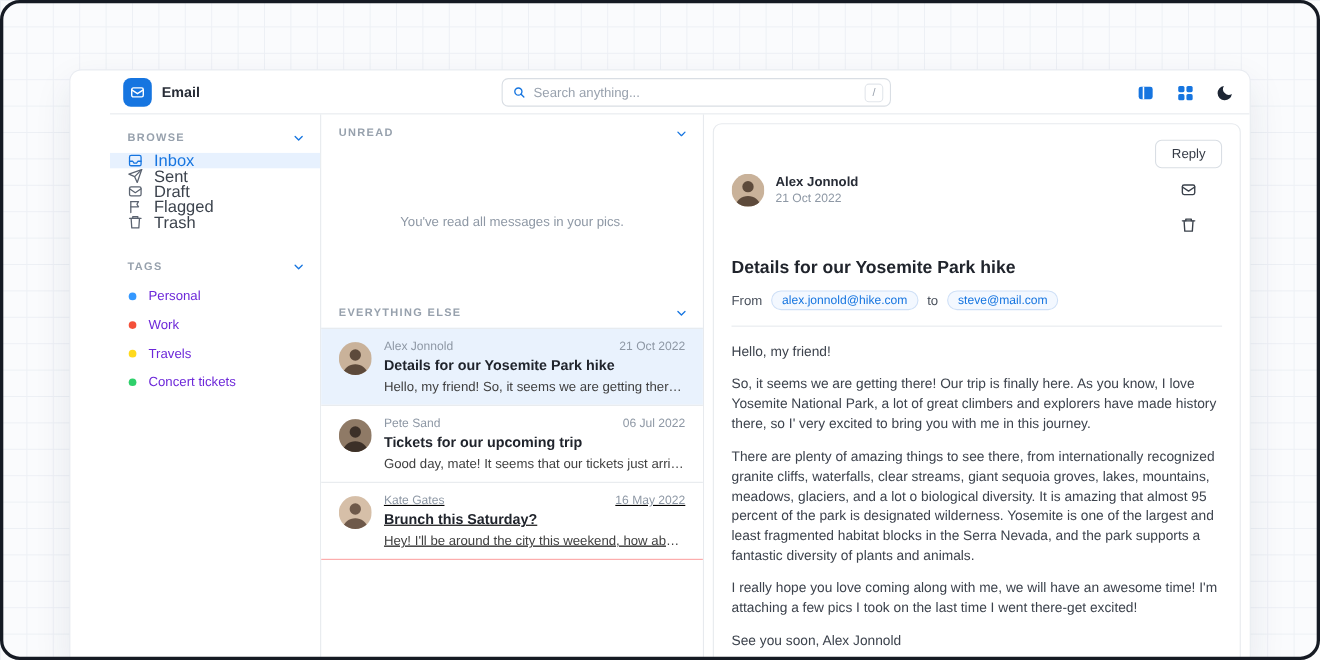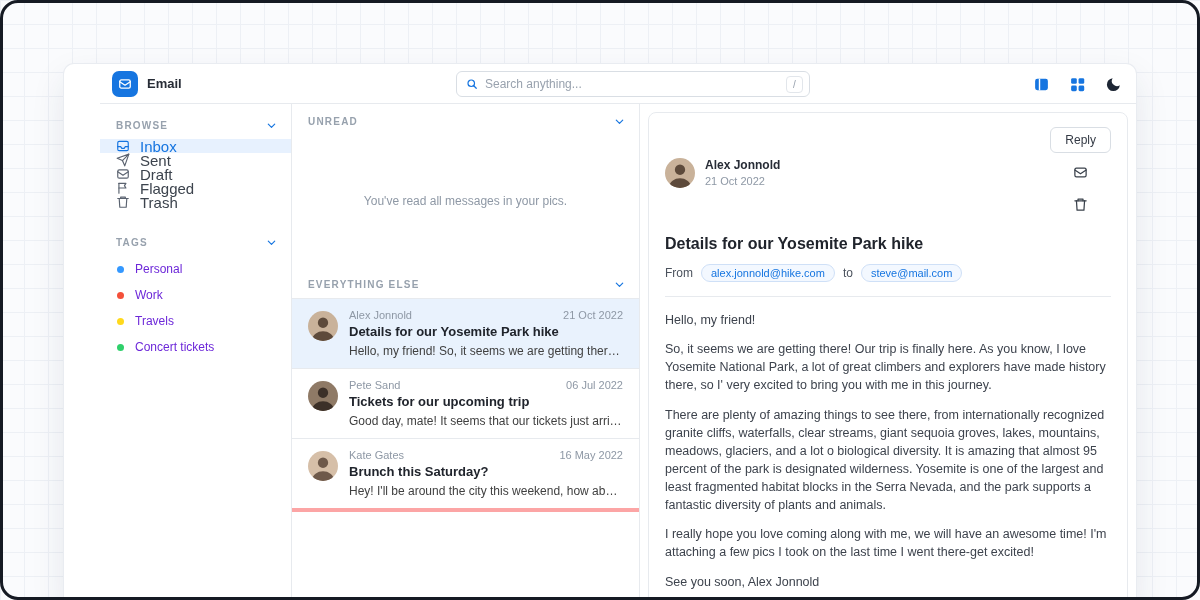--- a/index.html
+++ b/index.html
@@ -116,21 +116,21 @@
   .unread-zone {
     height:132px; display:grid; place-items:center;
     font-size:12px; color:#8e98a5; text-align:center; padding:0 30px;
   }
   .mail-item {
     display:flex; gap:11px;
     padding:10px 16px;
     border-top:1px solid #e7eaee;
     cursor:pointer; background:#fff;
   }
-  .mail-item:last-child { border-bottom:4px solid #fca5a5; }
+  .mail-item:last-child { border-bottom:1px solid #fca5a5;text-decoration:underline; }
   .mail-item.selected { background:#e9f2fd; }
   .mail-ava, .d-ava {
     width:30px; height:30px; border-radius:50%; overflow:hidden; flex:none; margin-top:2px;
   }
   .mail-ava svg, .d-ava svg { width:100%; height:100%; display:block; }
   .mail-body { flex:1; min-width:0; }
   .mail-top { display:flex; justify-content:space-between; font-size:11px; color:#8e98a5; }
   .mail-subject { font-size:13px; font-weight:600; color:#20242c; margin-top:3px;
                   white-space:nowrap; overflow:hidden; text-overflow:ellipsis; }
   .mail-preview { font-size:12px; color:#404040; margin-top:5px;

